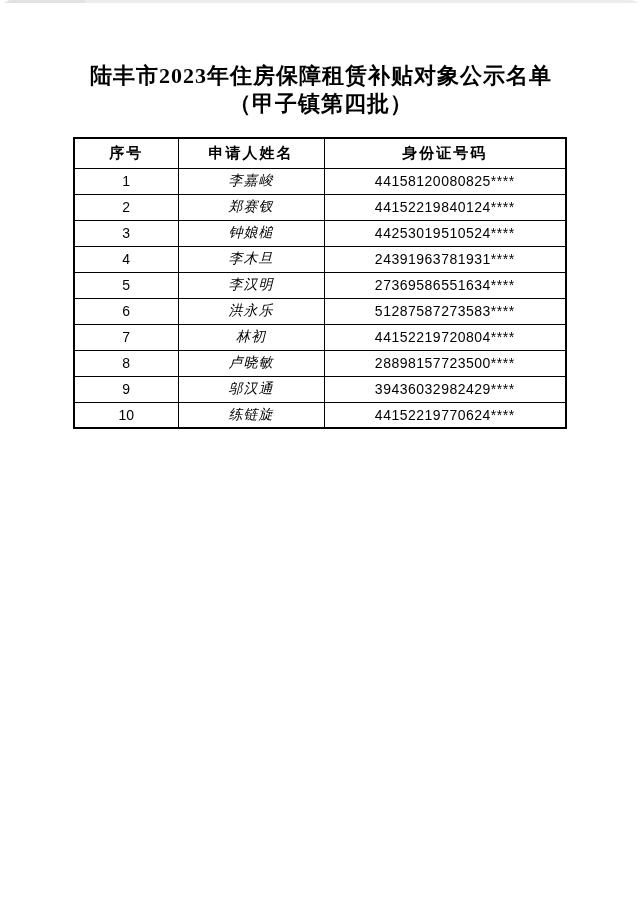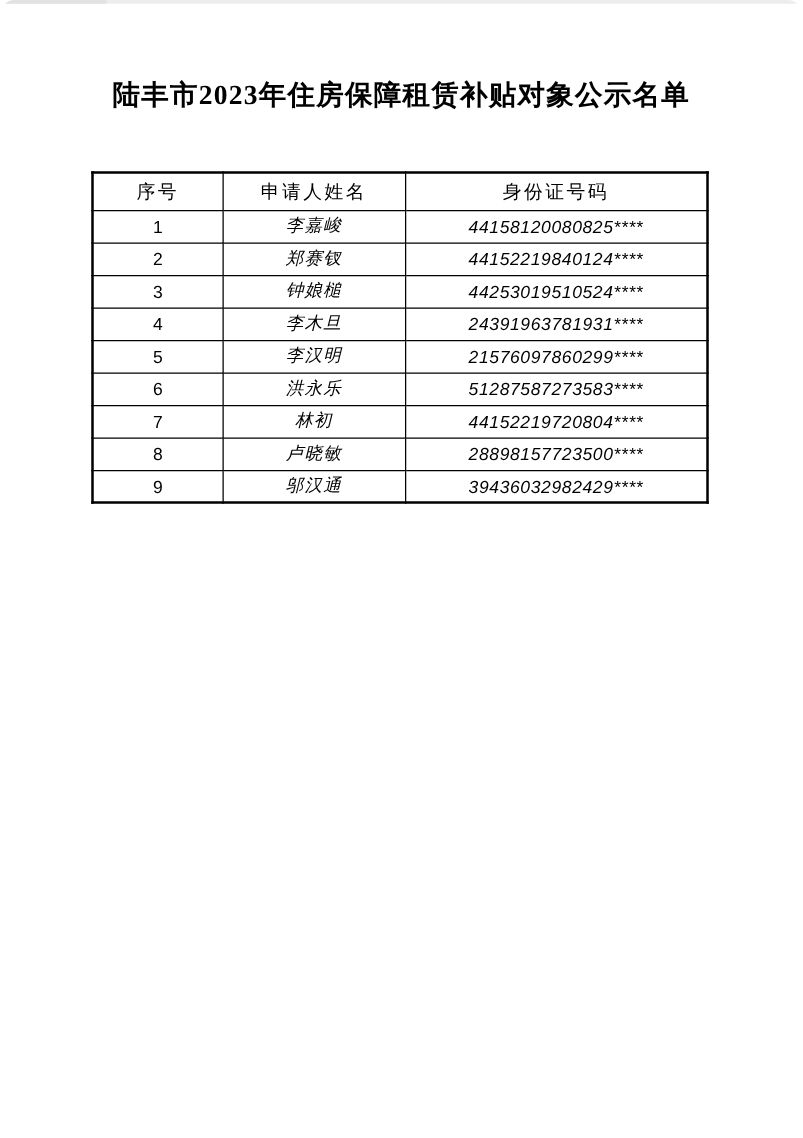--- a/index.html
+++ b/index.html
@@ -56,33 +56,33 @@
   table.roster th, table.roster td {
     border: 1px solid #000000;
     text-align: center;
     vertical-align: middle;
     overflow: hidden;
     white-space: nowrap;
   }
   table.roster th {
     height: 30px;
     font-size: 15px;
-    font-weight: normal;
+    font-weight: bold;
     letter-spacing: 2px;
   }
   table.roster td {
     height: 26px;
     font-size: 14px;
     font-weight: normal;
   }
   col.col-no   { width: 104px; }
   col.col-name { width: 146px; }
   col.col-id   { width: 242px; }
   td.cell-name { letter-spacing: 1px; font-style: italic; }
-  td.cell-id   { letter-spacing: 0.5px; font-style: italic; }
+  td.cell-id   { letter-spacing: 0.5px; }
   .page-footer {
     position: absolute;
     top: 866px;
     left: 0;
     width: 642px;
     text-align: center;
     font-size: 12px;
     color: #000000;
   }
 </style>
@@ -90,20 +90,21 @@
 <body>
 
 <div class="page">
 
   <div class="top-strip">
     <div class="strip-left"></div>
   </div>
 
   <div class="doc-title">
     <div>陆丰市2023年住房保障租赁补贴对象公示名单</div>
+    <div>（甲子镇第四批）</div>
   </div>
 
   <table class="roster">
     <colgroup>
       <col class="col-no">
       <col class="col-name">
       <col class="col-id">
     </colgroup>
     <thead>
       <tr>
@@ -129,21 +130,21 @@
         <td class="cell-id">44253019510524****</td>
       </tr>
       <tr>
         <td class="cell-no">4</td>
         <td class="cell-name">李木旦</td>
         <td class="cell-id">24391963781931****</td>
       </tr>
       <tr>
         <td class="cell-no">5</td>
         <td class="cell-name">李汉明</td>
-        <td class="cell-id">21576097860299****</td>
+        <td class="cell-id">27369586551634****</td>
       </tr>
       <tr>
         <td class="cell-no">6</td>
         <td class="cell-name">洪永乐</td>
         <td class="cell-id">51287587273583****</td>
       </tr>
       <tr>
         <td class="cell-no">7</td>
         <td class="cell-name">林初</td>
         <td class="cell-id">44152219720804****</td>
@@ -151,18 +152,23 @@
       <tr>
         <td class="cell-no">8</td>
         <td class="cell-name">卢晓敏</td>
         <td class="cell-id">28898157723500****</td>
       </tr>
       <tr>
         <td class="cell-no">9</td>
         <td class="cell-name">邬汉通</td>
         <td class="cell-id">39436032982429****</td>
       </tr>
+      <tr>
+        <td class="cell-no">10</td>
+        <td class="cell-name">练链旋</td>
+        <td class="cell-id">44152219770624****</td>
+      </tr>
     </tbody>
   </table>
 
   <div class="page-footer">第 1 页</div>
 
 </div>
 
 </body></html>

